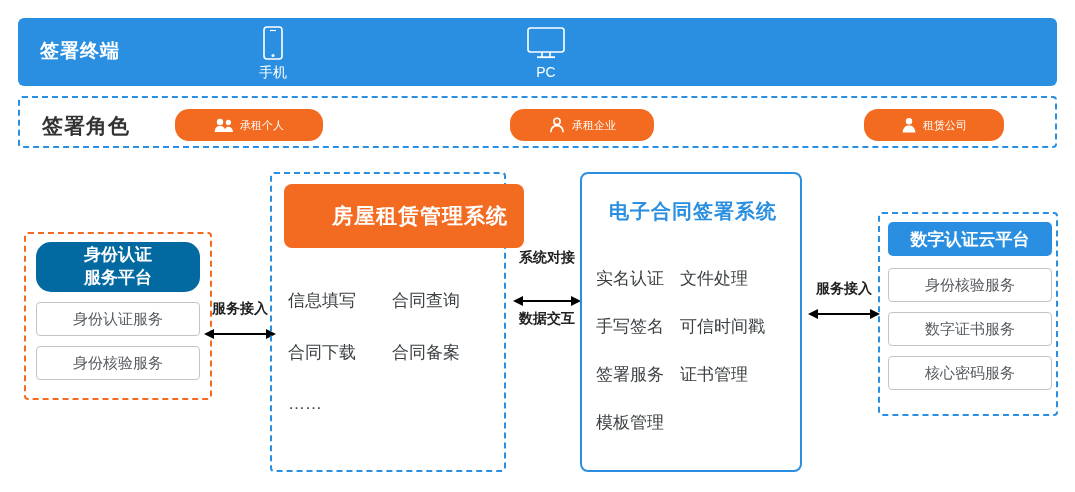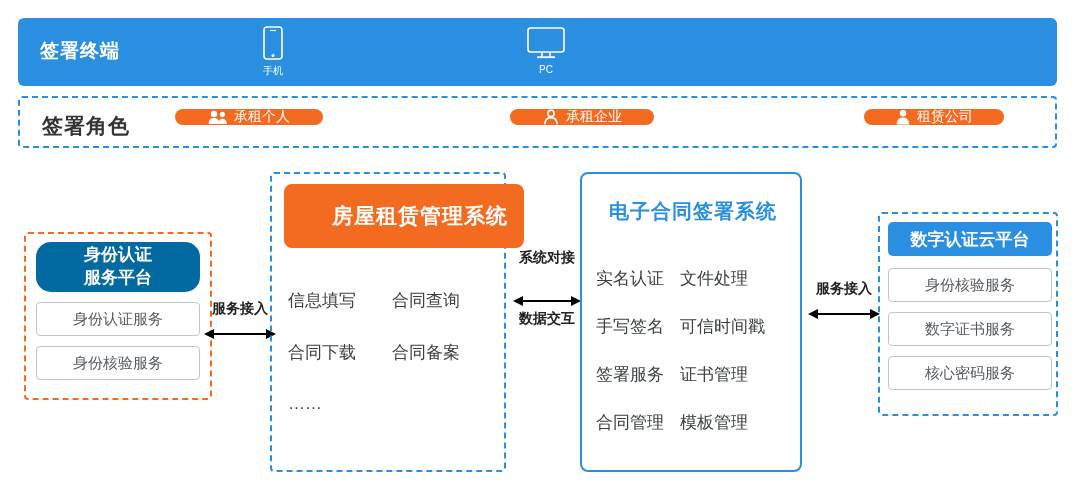--- a/index.html
+++ b/index.html
@@ -39,21 +39,21 @@
     letter-spacing: 1px;
   }
   .terminal-item {
     position: absolute;
     top: 6px;
     width: 120px;
     text-align: center;
     color: #ffffff;
   }
   .terminal-item .ti-label {
-    font-size: 10px;
+    font-size: 14px;
     margin-top: 2px;
   }
   .ti-icon {
     height: 38px;
     display: flex;
     align-items: center;
     justify-content: center;
   }
 
   
@@ -72,25 +72,25 @@
     left: 22px;
     top: 14px;
     font-size: 21px;
     font-weight: bold;
     color: #333333;
     letter-spacing: 1px;
   }
   .role-pill {
     position: absolute;
     top: 11px;
-    height: 16px;
+    height: 32px;
     border-radius: 14px;
     background: #f36b21;
     color: #ffffff;
-    font-size: 14px;
+    font-size: 11px;
     display: flex;
     align-items: center;
     justify-content: center;
     gap: 6px;
     padding: 0 14px;
     box-sizing: border-box;
     white-space: nowrap;
   }
   .role-pill svg { display:block; }
 
@@ -309,21 +309,20 @@
   <div class="card card-solid-blue-border" style="left:580px; top:172px; width:222px; height:300px;">
     <div class="big-title-blue" style="position:absolute; left:0; top:24px; width:222px;">电子合同签署系统</div>
 
     <div class="feature-grid" style="left:14px; top:80px; width:196px; grid-template-columns: 84px 112px; grid-auto-rows: 48px;">
       <div class="feature-cell">实名认证</div>
       <div class="feature-cell">文件处理</div>
       <div class="feature-cell">手写签名</div>
       <div class="feature-cell">可信时间戳</div>
       <div class="feature-cell">签署服务</div>
       <div class="feature-cell">证书管理</div>
-      <div class="feature-cell">合同管理</div>
       <div class="feature-cell">模板管理</div>
     </div>
   </div>
 
   <div class="conn-label" style="left:806px; top:280px; width:76px;">服务接入</div>
   <div class="arrow-wrap" style="left:808px; top:305px;">
     <svg width="72" height="18" viewBox="0 0 72 18">
       <line x1="8" y1="9" x2="64" y2="9" stroke="#000000" stroke-width="2.2"></line>
       <polygon points="0,9 10,4 10,14" fill="#000000"></polygon>
       <polygon points="72,9 62,4 62,14" fill="#000000"></polygon>

